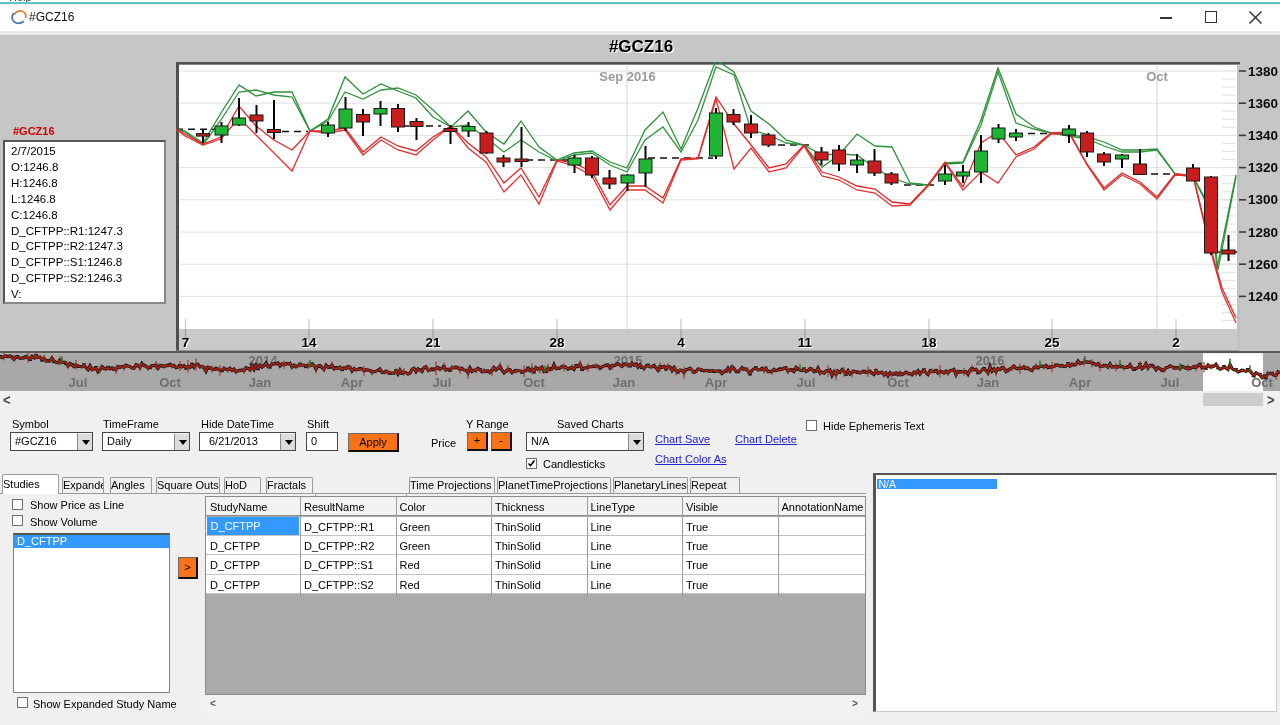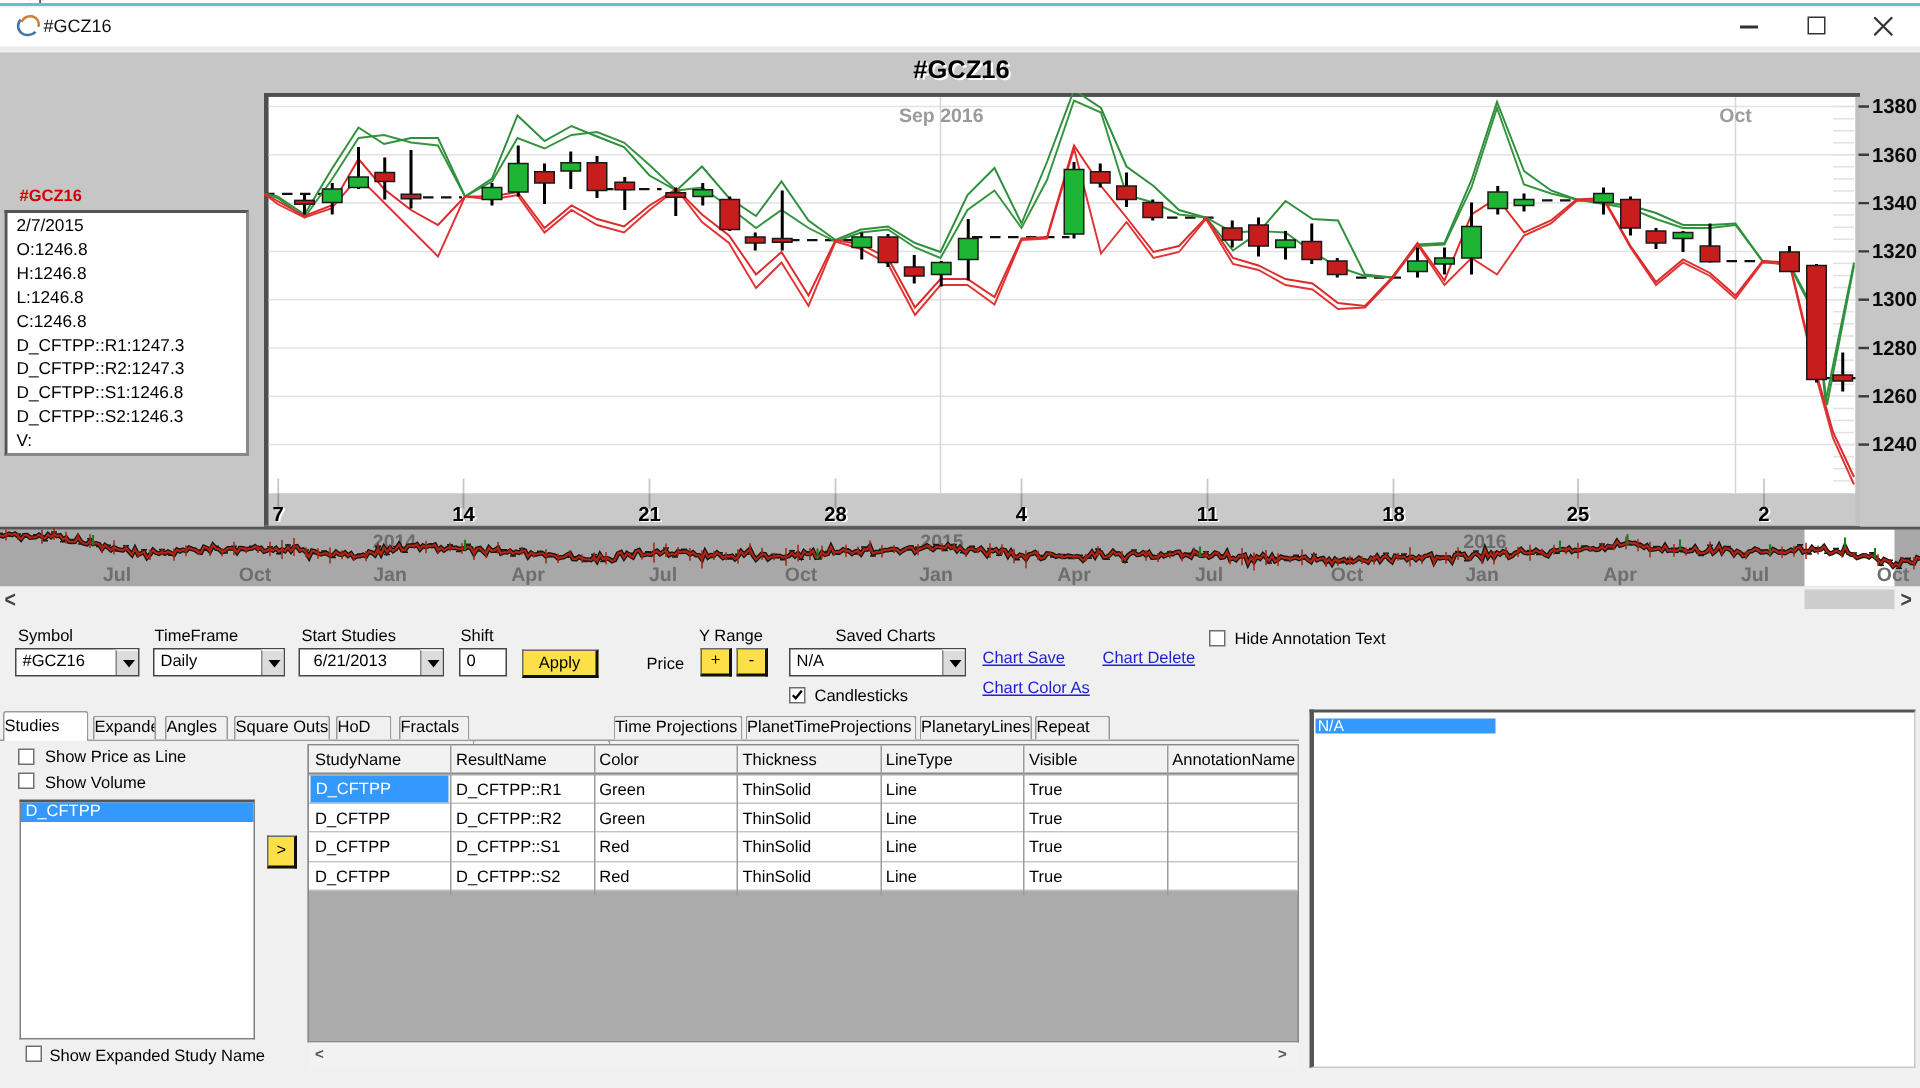--- a/index.html
+++ b/index.html
@@ -1,20 +1,20 @@
 <!DOCTYPE html>
 <html><head><meta charset="utf-8"><style>
 *{margin:0;padding:0;box-sizing:border-box}
 html,body{width:1280px;height:725px;overflow:hidden;font-family:"Liberation Sans",sans-serif;background:#f0f0f0;position:relative}
 .ab{position:absolute}
 .lab{position:absolute;font-size:11px;color:#000;white-space:nowrap}
 .combo{position:absolute;height:19px;background:#fff;border:1px solid #464646;font-size:11px;line-height:16px;padding-left:4px;white-space:nowrap}
 .combo .arr{position:absolute;right:0px;top:0px;bottom:0px;width:15px;background:#dcdcdc;border-left:1px solid #8a8a8a;border-top:1px solid #f5f5f5}
 .combo .arr:after{content:"";position:absolute;left:3.5px;top:6px;border:4px solid transparent;border-top:5px solid #000}
-.btn3d{position:absolute;background:#fde047;border:1px solid #6a6a6a;border-right:2px solid #101010;border-bottom:2px solid #101010;font-size:11px;text-align:center;color:#000}
+.btn3d{position:absolute;background:#f97316;border:1px solid #6a6a6a;border-right:2px solid #101010;border-bottom:2px solid #101010;font-size:11px;text-align:center;color:#000}
 .cb{position:absolute;width:11px;height:11px;background:#fff;border:1px solid #6e6e6e}
 .lnk{position:absolute;font-size:11px;color:#2121d3;text-decoration:underline;white-space:nowrap}
 .tab{position:absolute;font-size:11px;color:#000;border:1px solid #9a9a9a;border-bottom:none;border-radius:2px 2px 0 0;background:#f0f0f0;text-align:left;white-space:nowrap;overflow:hidden}
 </style></head><body>
 <div class="ab" style="left:0;top:0;width:1280px;height:2px;background:#fff;overflow:hidden">
     <span style="position:absolute;left:9px;top:-9px;font-size:11px;color:#333">Help</span>
   </div>
 <div class="ab" style="left:0;top:2px;width:1280px;height:2.3px;background:#63c2c8"></div>
 <div class="ab" style="left:0;top:4.5px;width:1280px;height:26.5px;background:#fff"></div>
 <div class="ab" style="left:0;top:31px;width:1280px;height:4px;background:#ececec"></div>
@@ -270,21 +270,21 @@
 <line x1="1120" y1="8.7" x2="1120" y2="15.7" stroke="#1d7a1d" stroke-width="1.4"></line>
 <line x1="1180" y1="11.9" x2="1180" y2="18.9" stroke="#1d7a1d" stroke-width="1.4"></line>
 <line x1="1230" y1="7.4" x2="1230" y2="14.4" stroke="#1d7a1d" stroke-width="1.4"></line>
 <line x1="1250" y1="14.3" x2="1250" y2="21.3" stroke="#1d7a1d" stroke-width="1.4"></line>
 </svg>
 <div class="ab" style="left:1203px;top:392.5px;width:60px;height:13.5px;background:#cdcdcd"></div>
 <div class="ab" style="left:3px;top:391.5px;font-size:13px;font-weight:bold;color:#444;transform:scaleY(1.15)">&lt;</div>
 <div class="ab" style="left:1267px;top:391.5px;font-size:13px;font-weight:bold;color:#444;transform:scaleY(1.15)">&gt;</div>
 <div class="lab" style="left:12px;top:418px">Symbol</div>
 <div class="lab" style="left:103px;top:418px">TimeFrame</div>
-<div class="lab" style="left:201px;top:418px">Start Studies</div>
+<div class="lab" style="left:201px;top:418px">Hide DateTime</div>
 <div class="lab" style="left:307px;top:418px">Shift</div>
 <div class="lab" style="left:466px;top:418px">Y Range</div>
 <div class="lab" style="left:557px;top:418px">Saved Charts</div>
 <div class="combo" style="left:10px;top:432px;width:83px">#GCZ16<span class="arr"></span></div>
 <div class="combo" style="left:102px;top:432px;width:88px">Daily<span class="arr"></span></div>
 <div class="combo" style="left:199px;top:432px;width:97px;padding-left:9px">6/21/2013<span class="arr"></span></div>
 <div class="combo" style="left:306px;top:432px;width:32px">0</div>
 <div class="btn3d" style="left:348px;top:433px;width:51px;height:19px;line-height:16px">Apply</div>
 <div class="lab" style="left:431px;top:437px">Price</div>
 <div class="btn3d" style="left:467px;top:432px;width:21px;height:19px;line-height:15px">+</div>
@@ -293,21 +293,21 @@
 <div class="cb" style="left:526px;top:458px">
     <svg width="9" height="9" style="position:absolute;left:0;top:0">
       <path d="M1.5 4.5 L3.5 6.5 L7.5 1.5" fill="none" stroke="#000" stroke-width="1.6"></path>
     </svg>
   </div>
 <div class="lab" style="left:543px;top:458px">Candlesticks</div>
 <div class="lnk" style="left:655px;top:433px">Chart Save</div>
 <div class="lnk" style="left:735px;top:433px">Chart Delete</div>
 <div class="lnk" style="left:655px;top:453px">Chart Color As</div>
 <div class="cb" style="left:806px;top:420px"></div>
-<div class="lab" style="left:823px;top:420px">Hide Annotation Text</div>
+<div class="lab" style="left:823px;top:420px">Hide Ephemeris Text</div>
 <div class="ab" style="left:0;top:493px;width:866px;height:1px;background:#9a9a9a"></div>
 <div class="tab" style="left:2px;top:474px;width:57px;height:20px;line-height:19px;background:#fff;z-index:3">Studies</div>
 <div class="tab" style="left:62px;top:477px;width:42px;height:16px;line-height:15px">Expanded</div>
 <div class="tab" style="left:110px;top:477px;width:42px;height:16px;line-height:15px">Angles</div>
 <div class="tab" style="left:156px;top:477px;width:64px;height:16px;line-height:15px">Square Outs</div>
 <div class="tab" style="left:224px;top:477px;width:37px;height:16px;line-height:15px">HoD</div>
 <div class="tab" style="left:266px;top:477px;width:47px;height:16px;line-height:15px">Fractals</div>
 <div class="tab" style="left:315px;top:493px;width:92px;height:16px;line-height:15px">Import Ephemeris</div>
 <div class="tab" style="left:409px;top:477px;width:86px;height:16px;line-height:15px">Time Projections</div>
 <div class="tab" style="left:497px;top:477px;width:114px;height:16px;line-height:15px">PlanetTimeProjections</div>

